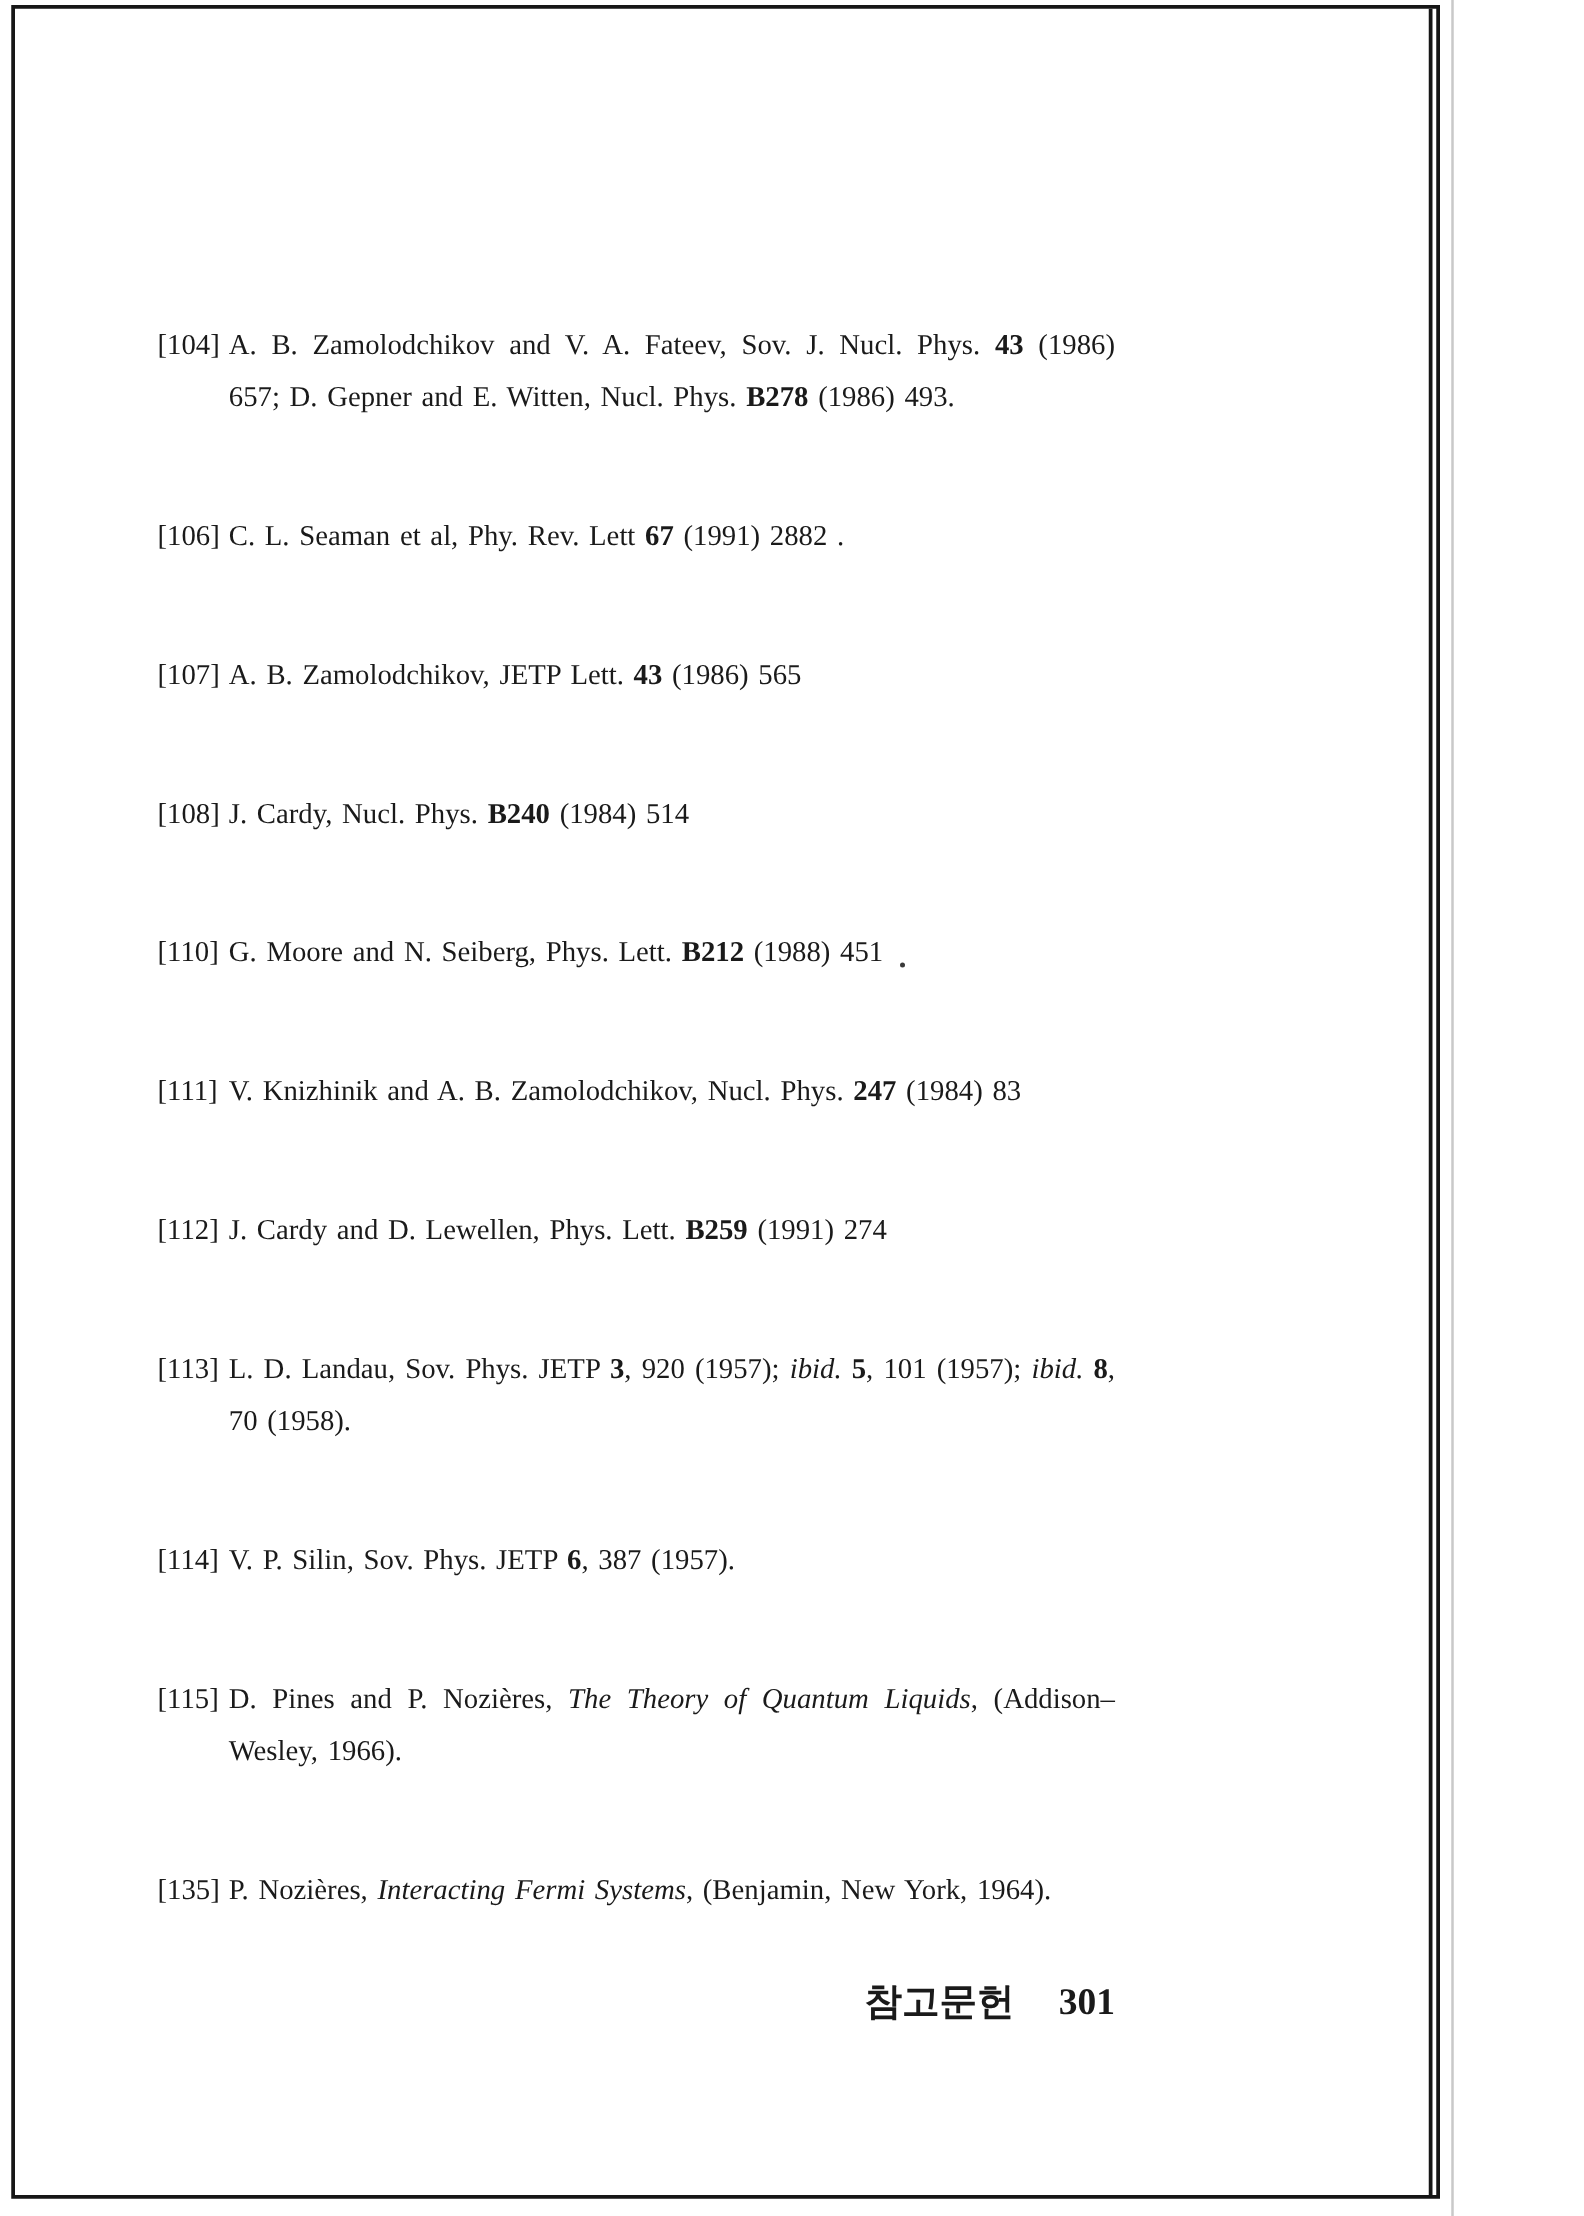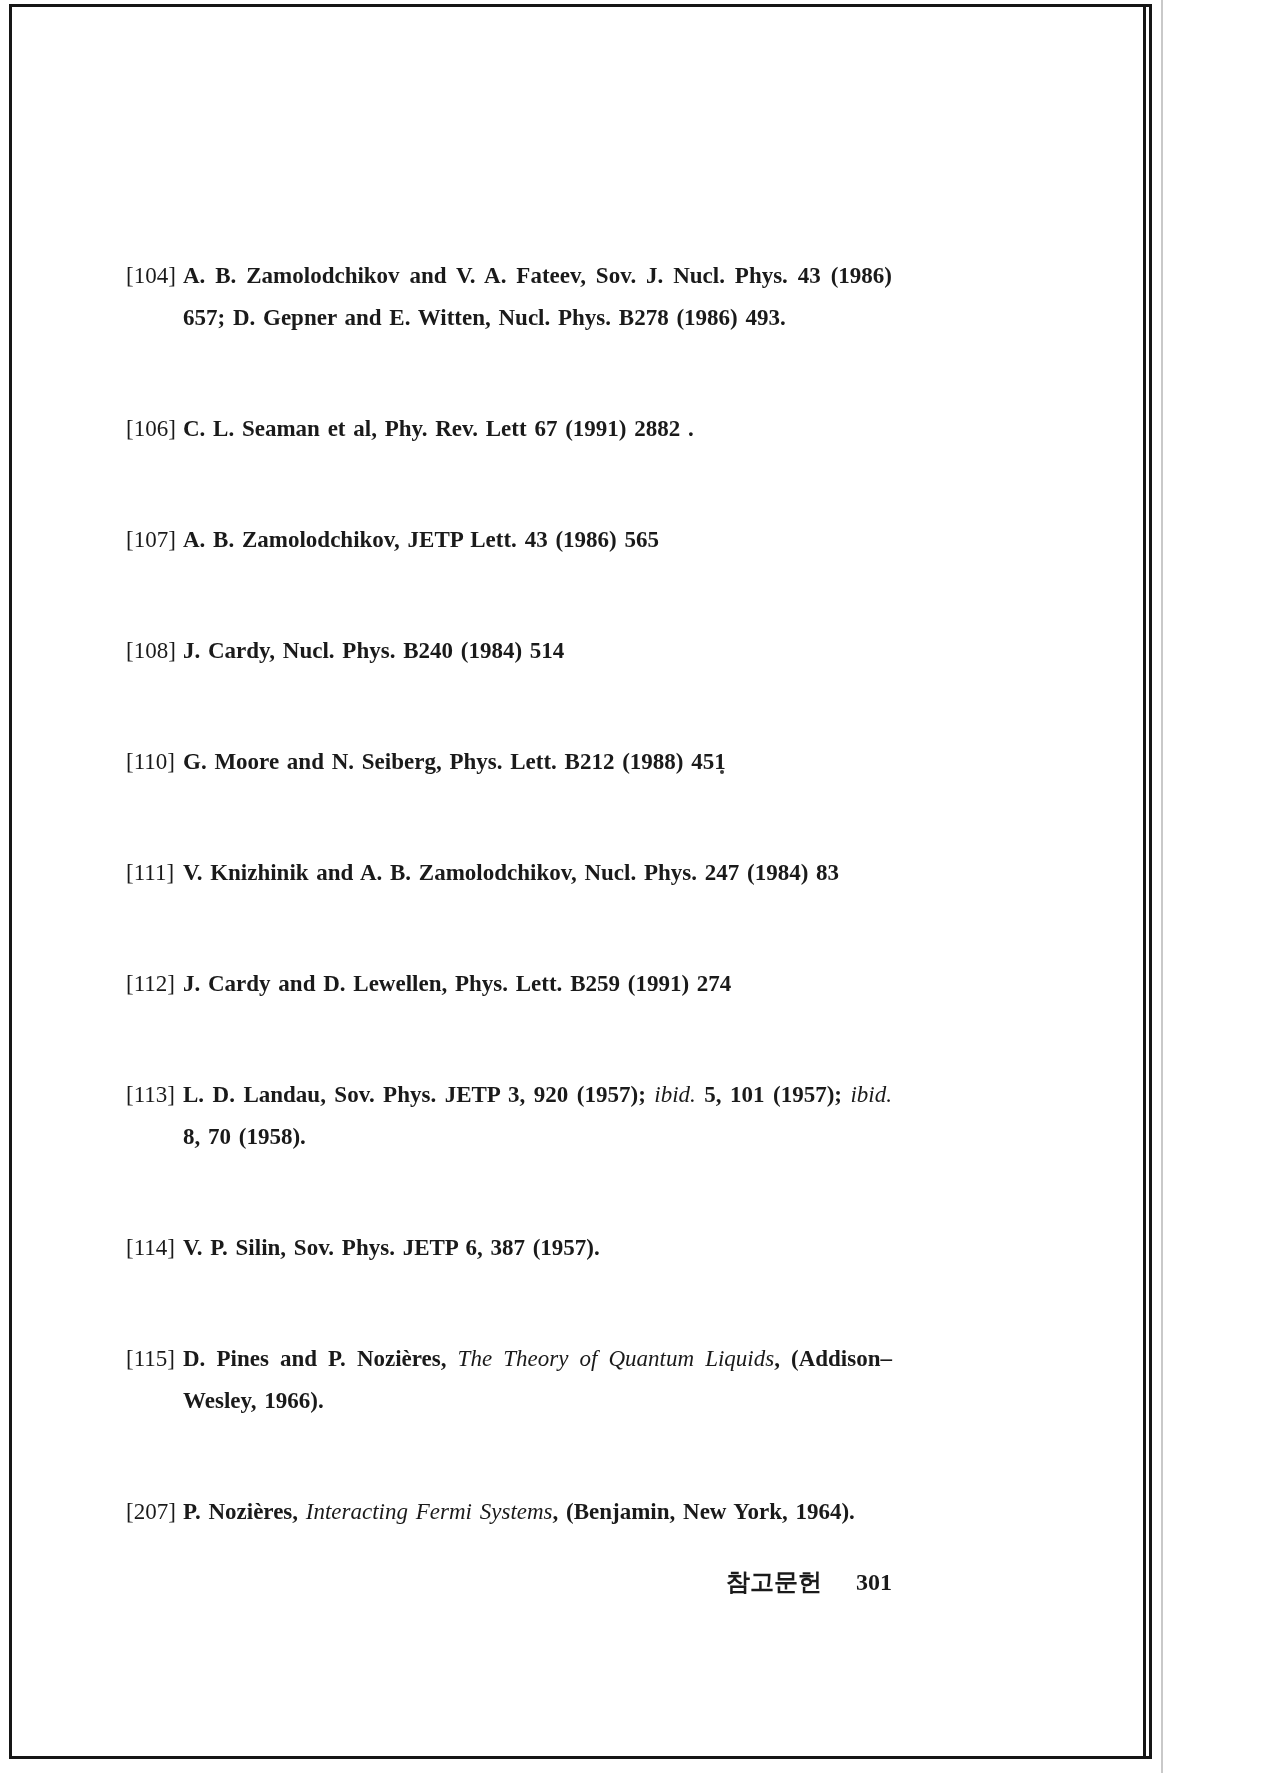--- a/index.html
+++ b/index.html
@@ -59,27 +59,27 @@
     padding-left: 57px;
     text-indent: -57px;
     text-align: justify;
   }
   .ref-id {
     display: inline-block;
     width: 57px;
     text-indent: 0;
     margin-top: 48px;
   }
-  .seg-n { font-style: normal; font-weight: bold; }
+  .seg-n { font-style: normal; font-weight: normal; }
   .seg-b { font-weight: bold; }
   .seg-i { font-style: italic; }
   .footer {
-    margin-top: 34px;
+    margin-top: 54px;
     text-align: right;
-    font-size: 24px;
+    font-size: 30px;
     line-height: 30px;
   }
   .footer .label { font-weight: bold; }
   .footer .pagenum { font-weight: bold; margin-left: 26px; }
   .scan-speck {
     position: absolute;
     left: 708px;
     top: 763px;
     width: 4px;
     height: 4px;
@@ -96,21 +96,21 @@
         <div class="ref"><span class="ref-id">[104]</span><span class="seg-n">A. B. Zamolodchikov and V. A. Fateev, Sov. J. Nucl. Phys. </span><span class="seg-b">43</span><span class="seg-n"> (1986) 657; D. Gepner and E. Witten, Nucl. Phys. </span><span class="seg-b">B278</span><span class="seg-n"> (1986) 493.</span></div>
         <div class="ref"><span class="ref-id">[106]</span><span class="seg-n">C. L. Seaman et al, Phy. Rev. Lett </span><span class="seg-b">67</span><span class="seg-n"> (1991) 2882 .</span></div>
         <div class="ref"><span class="ref-id">[107]</span><span class="seg-n">A. B. Zamolodchikov, JETP Lett. </span><span class="seg-b">43</span><span class="seg-n"> (1986) 565</span></div>
         <div class="ref"><span class="ref-id">[108]</span><span class="seg-n">J. Cardy, Nucl. Phys. </span><span class="seg-b">B240</span><span class="seg-n"> (1984) 514</span></div>
         <div class="ref"><span class="ref-id">[110]</span><span class="seg-n">G. Moore and N. Seiberg, Phys. Lett. </span><span class="seg-b">B212</span><span class="seg-n"> (1988) 451</span></div>
         <div class="ref"><span class="ref-id">[111]</span><span class="seg-n">V. Knizhinik and A. B. Zamolodchikov, Nucl. Phys. </span><span class="seg-b">247</span><span class="seg-n"> (1984) 83</span></div>
         <div class="ref"><span class="ref-id">[112]</span><span class="seg-n">J. Cardy and D. Lewellen, Phys. Lett. </span><span class="seg-b">B259</span><span class="seg-n"> (1991) 274</span></div>
         <div class="ref"><span class="ref-id">[113]</span><span class="seg-n">L. D. Landau, Sov. Phys. JETP </span><span class="seg-b">3</span><span class="seg-n">, 920 (1957); </span><span class="seg-i">ibid.</span><span class="seg-n"> </span><span class="seg-b">5</span><span class="seg-n">, 101 (1957); </span><span class="seg-i">ibid.</span><span class="seg-n"> </span><span class="seg-b">8</span><span class="seg-n">, 70 (1958).</span></div>
         <div class="ref"><span class="ref-id">[114]</span><span class="seg-n">V. P. Silin, Sov. Phys. JETP </span><span class="seg-b">6</span><span class="seg-n">, 387 (1957).</span></div>
         <div class="ref"><span class="ref-id">[115]</span><span class="seg-n">D. Pines and P. Nozières, </span><span class="seg-i">The Theory of Quantum Liquids</span><span class="seg-n">, (Addison–Wesley, 1966).</span></div>
-        <div class="ref"><span class="ref-id">[207]</span><span class="seg-n">P. Nozières, </span><span class="seg-i">Interacting Fermi Systems</span><span class="seg-n">, (Benjamin, New York, 1964).</span></div>
+        <div class="ref"><span class="ref-id">[135]</span><span class="seg-n">P. Nozières, </span><span class="seg-i">Interacting Fermi Systems</span><span class="seg-n">, (Benjamin, New York, 1964).</span></div>
       </div>
     <div class="footer">
       <span class="label">참고문헌</span>
       <span class="pagenum">301</span>
     </div>
   </div>
   <div class="scan-speck"></div>
 </div>
 <div class="edge-shadow"></div>
 

